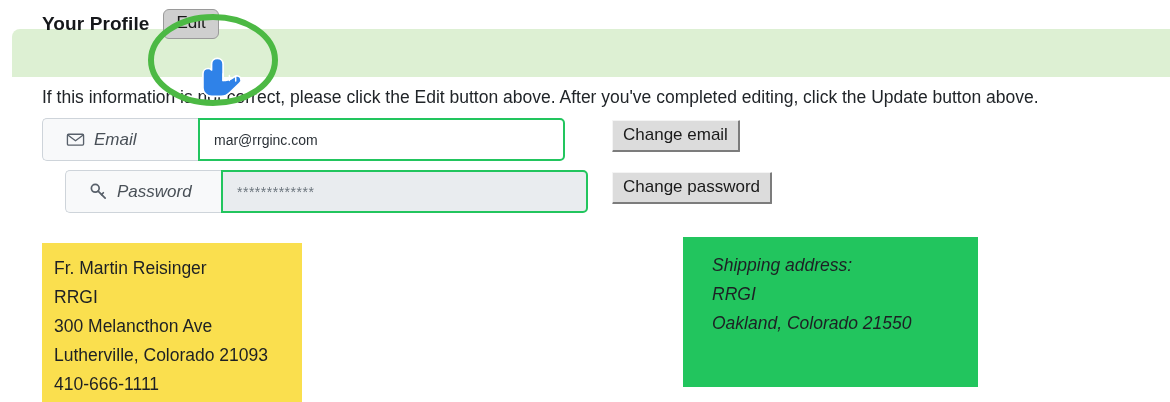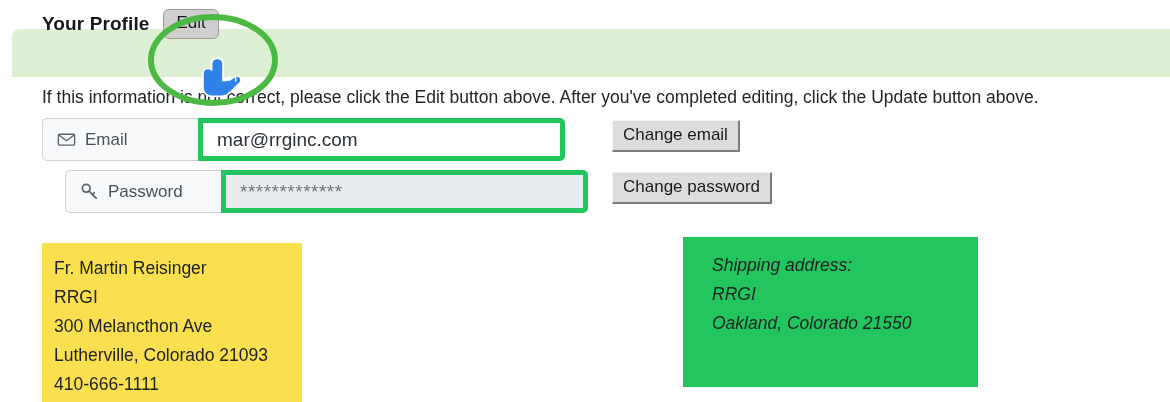--- a/index.html
+++ b/index.html
@@ -91,48 +91,49 @@
     width: 523px;
     height: 43px;
     box-sizing: border-box;
   }
   .input-addon {
     display: flex;
     align-items: center;
     gap: 9px;
     box-sizing: border-box;
     width: 156px;
-    padding: 0 14px;
+    padding: 0 23px;
     background: #f8f9fa;
     border: 1px solid #ced4da;
     border-right: none;
     border-top-left-radius: 5px;
     border-bottom-left-radius: 5px;
     font-size: 17px;
     color: #495057;
+    font-style: italic;
   }
   .input-addon .glyph {
     display: inline-flex;
     align-items: center;
     justify-content: center;
     width: 19px;
     height: 19px;
     color: #58606a;
   }
   .input-control {
     flex: 1;
     box-sizing: border-box;
     display: flex;
     align-items: center;
     padding: 0 14px;
     background: #ffffff;
-    border: 5px solid #22c55e;
+    border: 2px solid #22c55e;
     border-top-right-radius: 5px;
     border-bottom-right-radius: 5px;
-    font-size: 19px;
+    font-size: 14px;
     color: #2b3137;
   }
   .input-control.readonly {
     background: #e9ecef;
     color: #6c757d;
     letter-spacing: 0.5px;
   }
 
   
   .classic-button {

